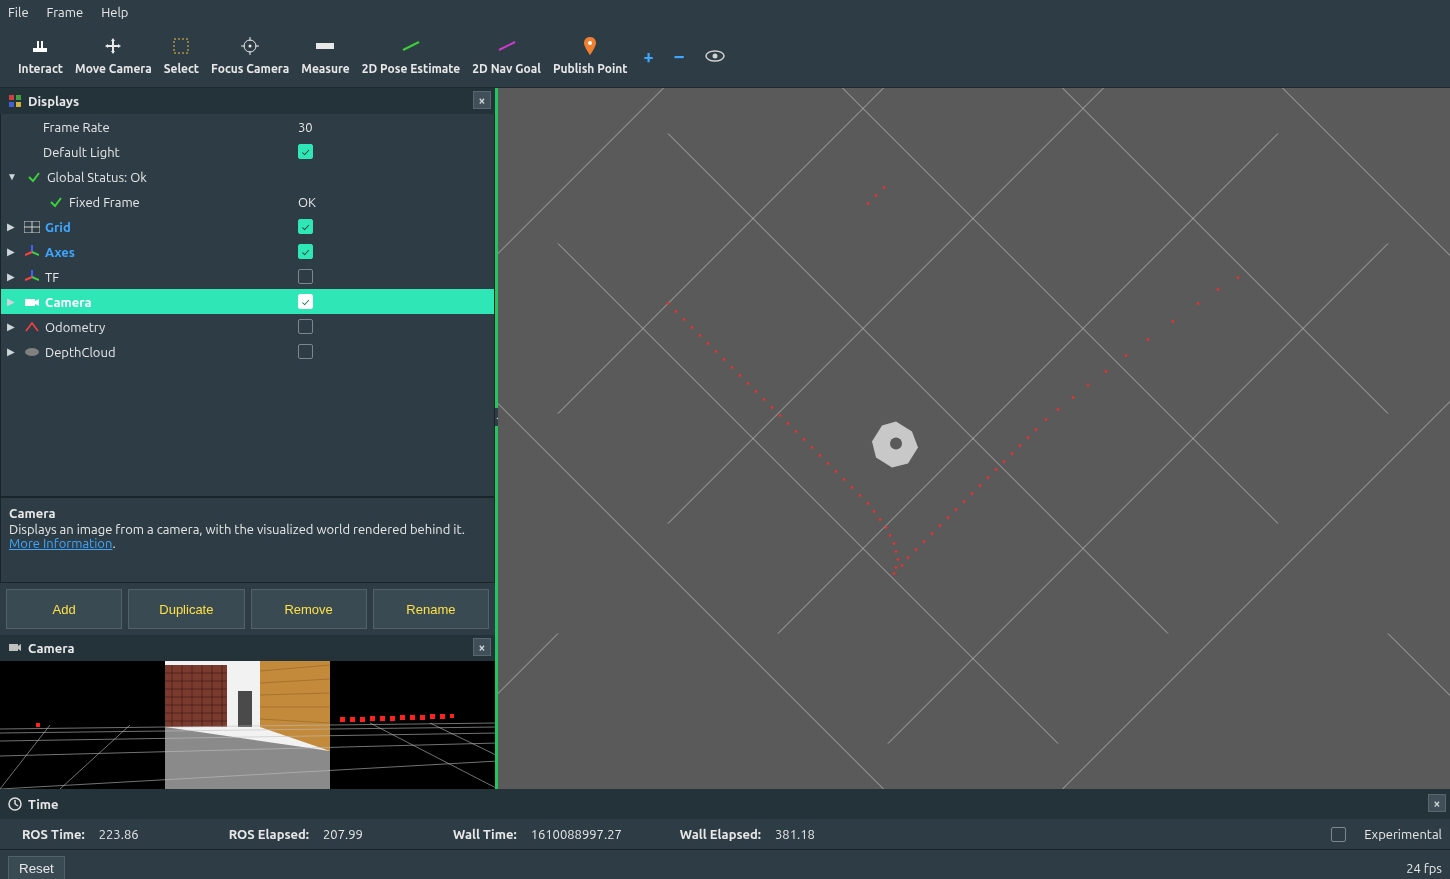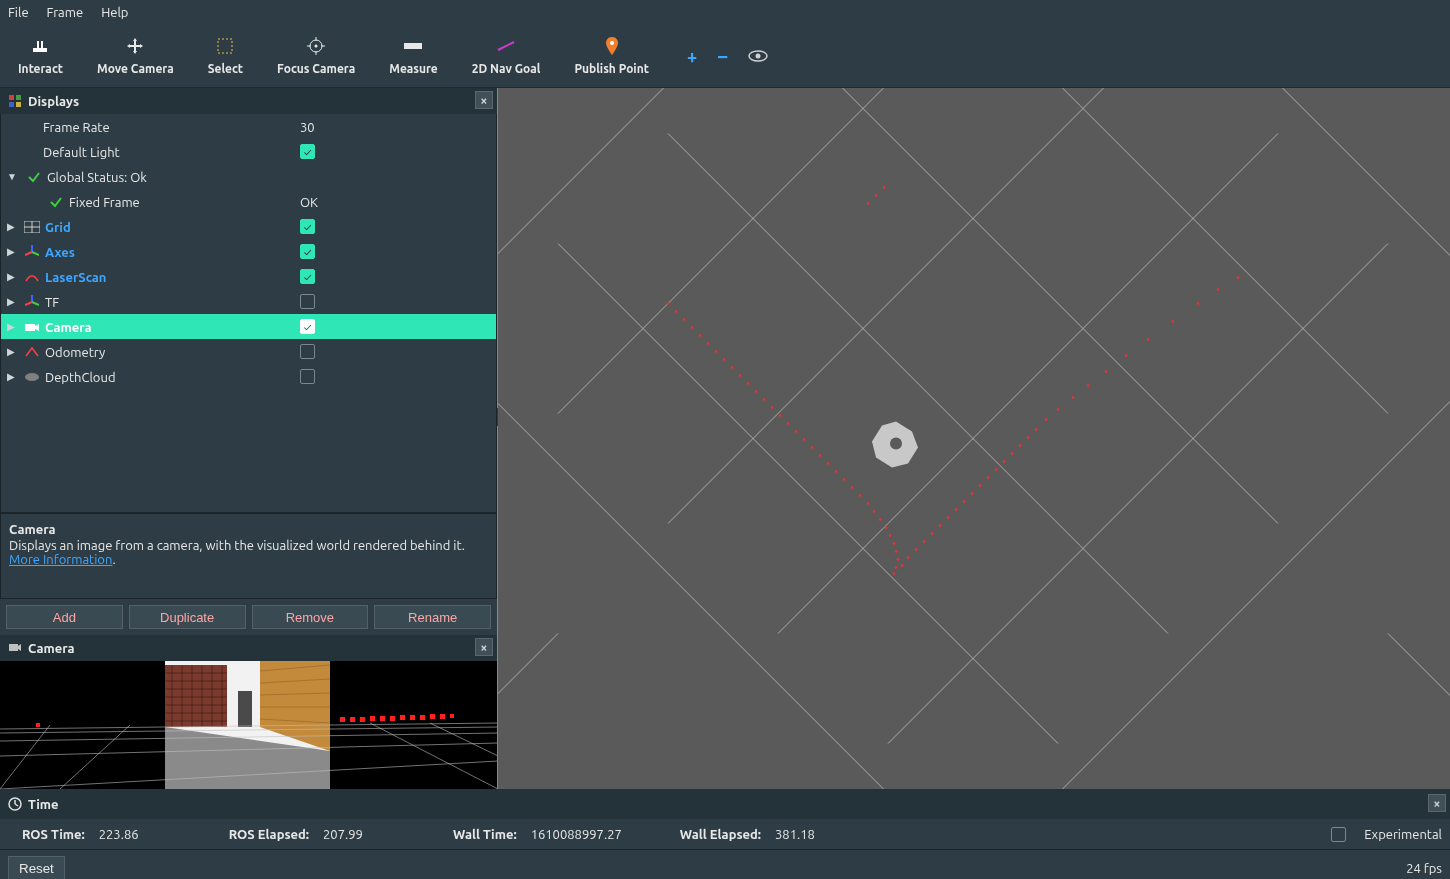--- a/index.html
+++ b/index.html
@@ -26,21 +26,20 @@
 }
 .menubar span { cursor: pointer; }
 
 
 .toolbar {
   height: 64px;
   background: #2e3d45;
   display: flex;
   align-items: center;
   padding: 0 12px;
-  gap: 22px;
   border-bottom: 1px solid #1e2a30;
 }
 .tool {
   display: flex;
   flex-direction: column;
   align-items: center;
   gap: 6px;
   cursor: pointer;
   font-size: 12px;
   font-weight: 600;
@@ -71,21 +70,21 @@
   display: flex;
   height: calc(100% - 24px - 64px - 30px - 30px - 30px);
 }
 
 
 .left-col {
   width: 498px;
   display: flex;
   flex-direction: column;
   background: #2e3d45;
-  border-right: 1px solid #22c55e;
+  border-right: 3px solid #22c55e;
   position: relative;
 }
 .collapse-handle {
   position: absolute;
   right: -10px;
   top: 320px;
   width: 10px;
   height: 18px;
   background: #2e3d45;
   color: #cfd6d9;
@@ -197,24 +196,24 @@
 
 
 .panel-buttons {
   display: flex;
   gap: 6px;
   padding: 6px;
   background: #2e3d45;
 }
 .panel-buttons button {
   flex: 1;
-  height: 24px;
+  height: 40px;
   background: #3a4a52;
   border: 1px solid #53626a;
-  color: #fca5a5;
+  color: #fde047;
   font-size: 13px;
   cursor: pointer;
 }
 
 
 .camera-panel {
   background: #2e3d45;
 }
 .camera-view {
   height: 128px;
@@ -341,20 +340,28 @@
     </span>
     <span>Focus Camera</span>
   </div>
   <div class="tool">
     <span class="ticon">
       <svg width="18" height="10">
           <rect x="0" y="2" width="18" height="6" fill="#e8e8e8"></rect>
         </svg>
     </span>
     <span>Measure</span>
+  </div>
+  <div class="tool">
+    <span class="ticon">
+      <svg width="20" height="12">
+          <line x1="2" y1="10" x2="18" y2="2" stroke="#3ad13a" stroke-width="2"></line>
+        </svg>
+    </span>
+    <span>2D Pose Estimate</span>
   </div>
   <div class="tool">
     <span class="ticon">
       <svg width="20" height="12">
           <line x1="2" y1="10" x2="18" y2="2" stroke="#d13ad1" stroke-width="2"></line>
         </svg>
     </span>
     <span>2D Nav Goal</span>
   </div>
   <div class="tool">
@@ -446,33 +453,20 @@
         <span class="arrow right"></span>
         <span class="spacer" style="width:4px"></span>
         <span class="dicon">
             <svg width="14" height="14">
               <line x1="7" y1="7" x2="7" y2="0" stroke="#4060ff" stroke-width="2"></line>
               <line x1="7" y1="7" x2="14" y2="10" stroke="#40d040" stroke-width="2"></line>
               <line x1="7" y1="7" x2="0" y2="10" stroke="#ff4040" stroke-width="2"></line>
             </svg>
           </span>
         <span class="label link">Axes</span>
-        <span class="val">
-            <span class="cb checked"></span>
-          </span>
-      </div>
-      <div class="tree-row">
-        <span class="arrow right"></span>
-        <span class="spacer" style="width:4px"></span>
-        <span class="dicon">
-            <svg width="16" height="12">
-              <path d="M2 10 Q8 0 14 10" stroke="#ff4040" stroke-width="1.5" fill="none"></path>
-            </svg>
-          </span>
-        <span class="label link">LaserScan</span>
         <span class="val">
             <span class="cb checked"></span>
           </span>
       </div>
       <div class="tree-row">
         <span class="arrow right"></span>
         <span class="spacer" style="width:4px"></span>
         <span class="dicon">
             <svg width="14" height="14">
               <line x1="7" y1="7" x2="7" y2="0" stroke="#4060ff" stroke-width="2"></line>

